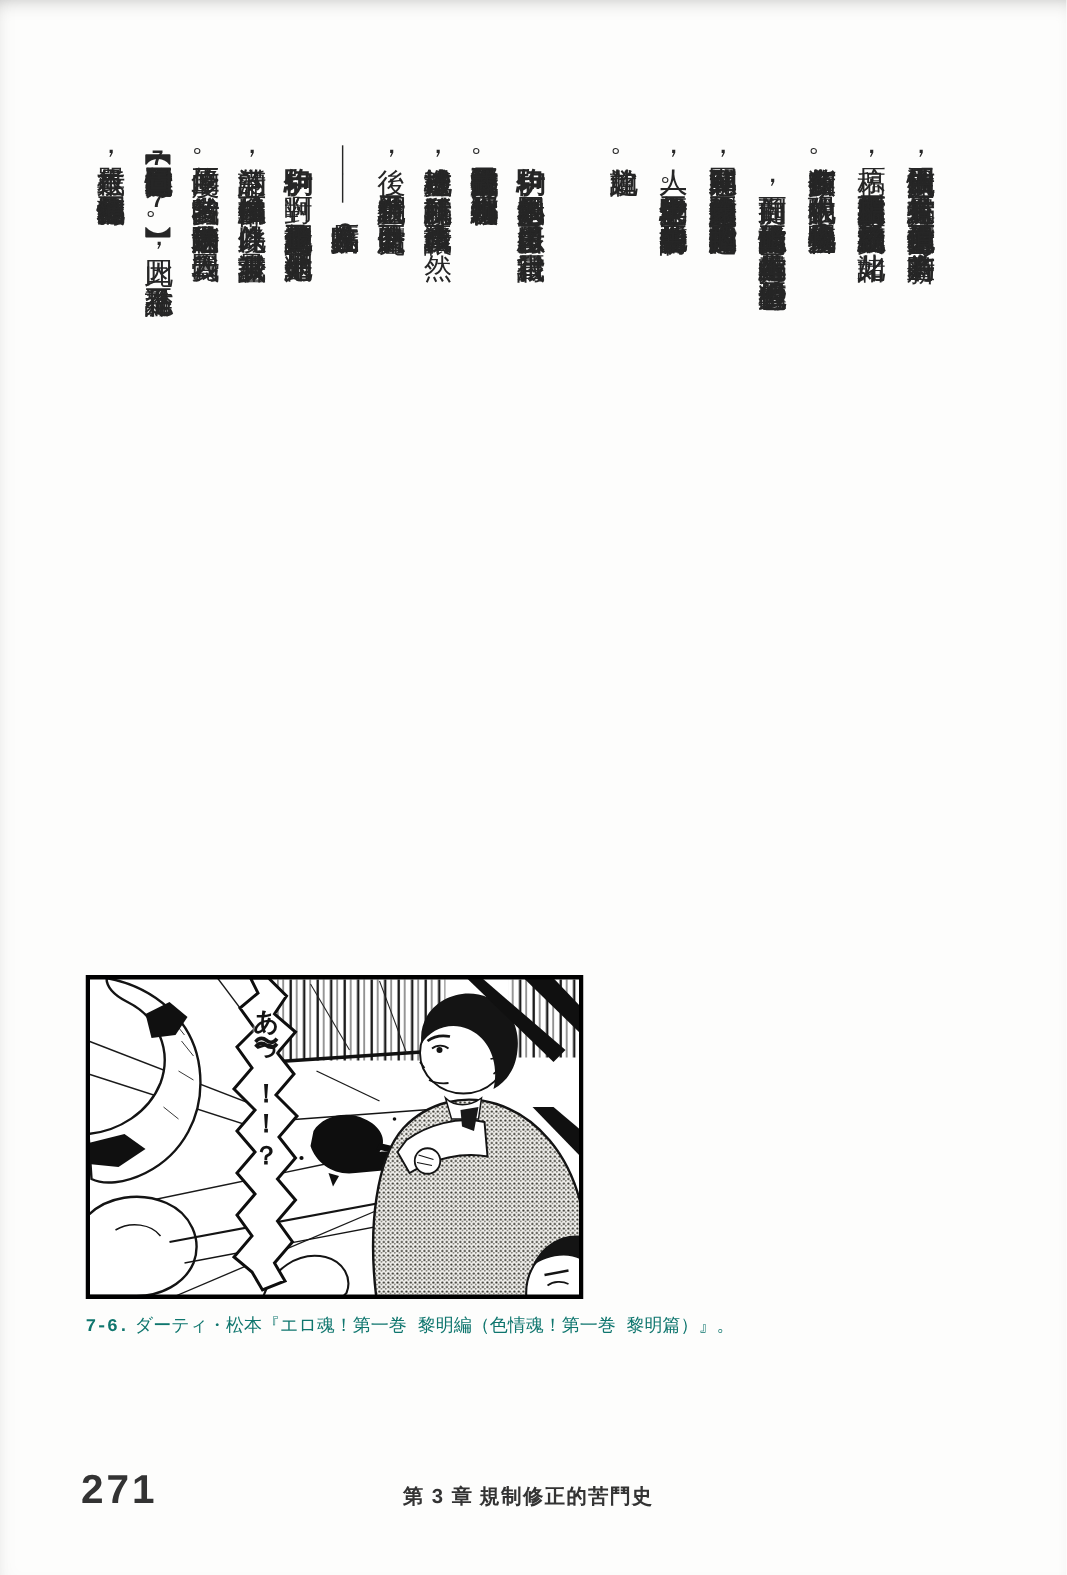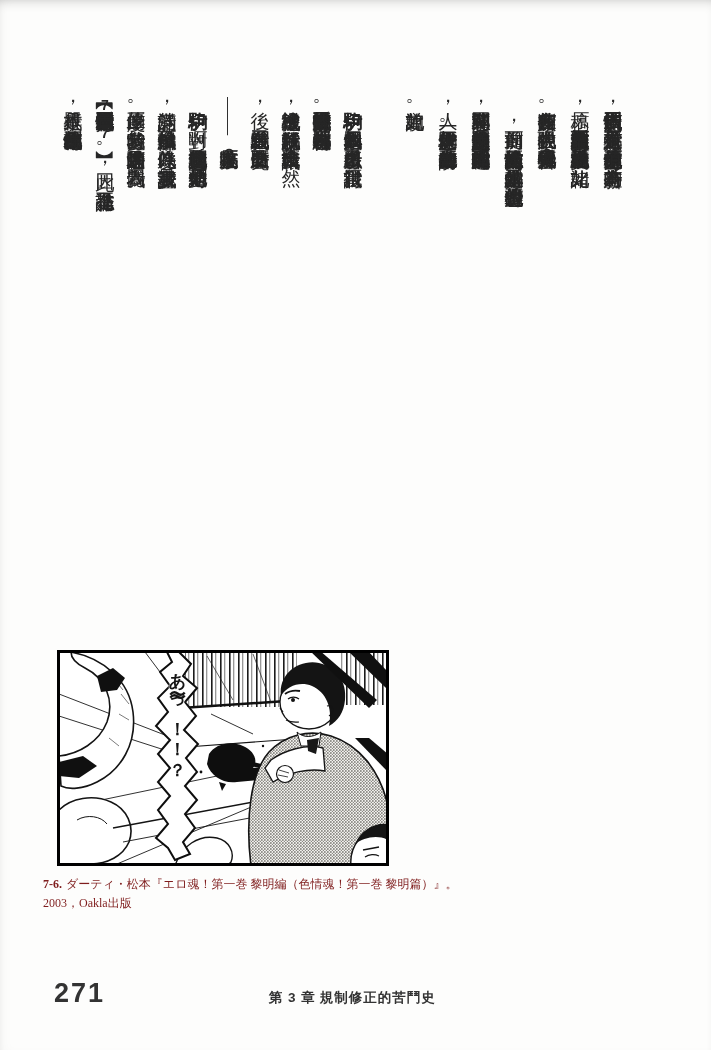--- a/index.html
+++ b/index.html
@@ -24,23 +24,23 @@
   .figure{position:absolute;left:57px;top:650px;width:332px;height:216px;margin:0;}
   .figure svg{position:absolute;left:0;top:0;}
   .sfx{
     position:absolute;left:109px;top:10px;height:198px;
     writing-mode:vertical-rl;text-orientation:upright;
     font:700 17px "Liberation Sans","DejaVu Sans",sans-serif;
     letter-spacing:3px;color:#141414;
     text-shadow:0 0 2px #fff,0 0 2px #fff;
   }
   .caption{
-    position:absolute;left:43px;top:875px;width:450px;
-    font-family:Liberation Serif, serif;
-    font-size:12px;line-height:1.55;color:#7f1d1d;
+    position:absolute;left:57px;top:875px;width:450px;
+    font-family:Liberation Mono, monospace;
+    font-size:12px;line-height:1.55;color:#0f766e;
   }
   .caption .num{font-weight:700;margin-right:4px;}
   .pagenum{
     position:absolute;left:54px;top:978px;
     font:700 27px "Liberation Sans","DejaVu Sans",sans-serif;
     color:#333;letter-spacing:2px;text-align:right;
   }
   .chapter{
     position:absolute;top:989px;left:50%;transform:translateX(-52%);
     font:700 13.5px "Liberation Sans","DejaVu Sans",sans-serif;
@@ -179,21 +179,20 @@
         <path d="M 122,2 L 134,14 L 126,26 L 140,38 L 128,52 L 139,66 L 127,80 L 141,94 L 129,108 L 140,122 L 128,136 L 140,150 L 128,164 L 138,178 L 126,192 L 133,204 L 118,210 L 111,198 L 99,188 L 111,174 L 101,160 L 113,146 L 101,132 L 113,118 L 101,104 L 113,90 L 99,76 L 111,62 L 101,48 L 113,36 L 103,22 L 115,12 L 110,2 Z" fill="#ffffff" stroke="#0e0e0e" stroke-width="2"></path>
       </g>
 
       <rect x="1.5" y="1.5" width="329" height="213" fill="none" stroke="#000" stroke-width="3"></rect>
     </svg>
     <div class="sfx">あ〜〜っ！！？</div>
   </figure>
 
   <div class="caption">
     <span class="num">7-6.</span><span>ダーティ・松本『エロ魂！第一巻 黎明編（色情魂！第一巻 黎明篇）』。</span>
-    <div>2003，Oakla出版</div>
   </div>
 
   <div class="pagenum">271</div>
 
   <div class="chapter">
     <span>第 3 章</span><span class="title">規制修正的苦鬥史</span>
   </div>
 
 </div>
 

